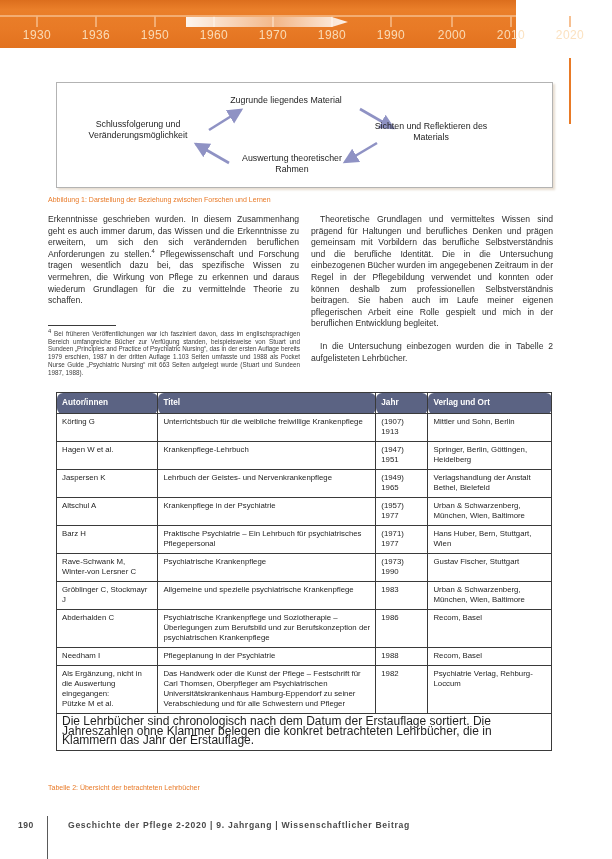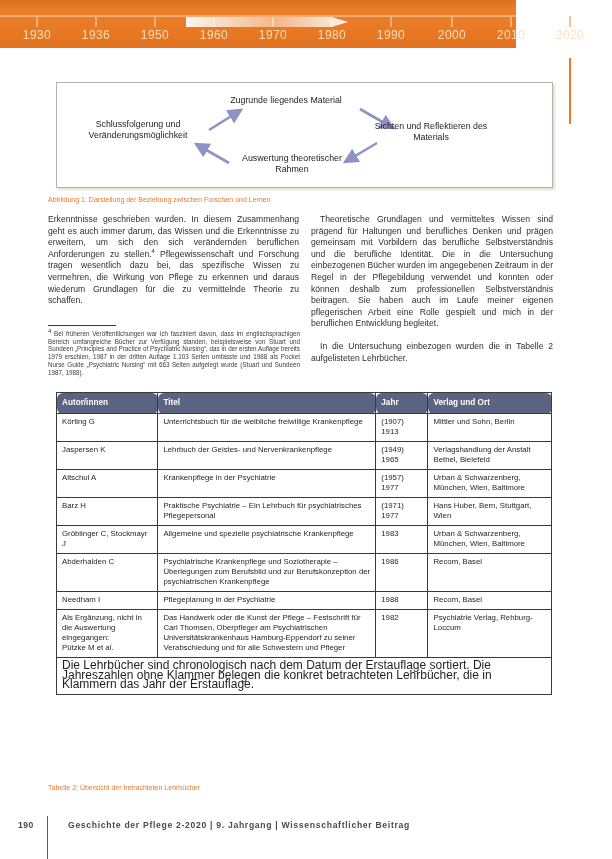--- a/index.html
+++ b/index.html
@@ -139,20 +139,27 @@
   </thead>
   <tbody>
     <tr>
       <td>Körting G</td>
       <td>Unterrichtsbuch für die weibliche freiwillige Krankenpflege</td>
       <td>(1907)
 1913</td>
       <td>Mittler und Sohn, Berlin</td>
     </tr>
     <tr>
+      <td>Hagen W et al.</td>
+      <td>Krankenpflege-Lehrbuch</td>
+      <td>(1947)
+1951</td>
+      <td>Springer, Berlin, Göttingen, Heidelberg</td>
+    </tr>
+    <tr>
       <td>Jaspersen K</td>
       <td>Lehrbuch der Geistes- und Nervenkrankenpflege</td>
       <td>(1949)
 1965</td>
       <td>Verlagshandlung der Anstalt Bethel, Bielefeld</td>
     </tr>
     <tr>
       <td>Altschul A</td>
       <td>Krankenpflege in der Psychiatrie</td>
       <td>(1957)
@@ -160,20 +167,27 @@
       <td>Urban &amp; Schwarzenberg, München, Wien, Baltimore</td>
     </tr>
     <tr>
       <td>Barz H</td>
       <td>Praktische Psychiatrie – Ein Lehrbuch für psychiatrisches Pflegepersonal</td>
       <td>(1971)
 1977</td>
       <td>Hans Huber, Bern, Stuttgart, Wien</td>
     </tr>
     <tr>
+      <td>Rave-Schwank M, Winter-von Lersner C</td>
+      <td>Psychiatrische Krankenpflege</td>
+      <td>(1973)
+1990</td>
+      <td>Gustav Fischer, Stuttgart</td>
+    </tr>
+    <tr>
       <td>Gröblinger C, Stockmayr J</td>
       <td>Allgemeine und spezielle psychiatrische Krankenpflege</td>
       <td>1983</td>
       <td>Urban &amp; Schwarzenberg, München, Wien, Baltimore</td>
     </tr>
     <tr>
       <td>Abderhalden C</td>
       <td>Psychiatrische Krankenpflege und Soziotherapie – Überlegungen zum Berufsbild und zur Berufskonzeption der psychiatrischen Krankenpflege</td>
       <td>1986</td>
       <td>Recom, Basel</td>

